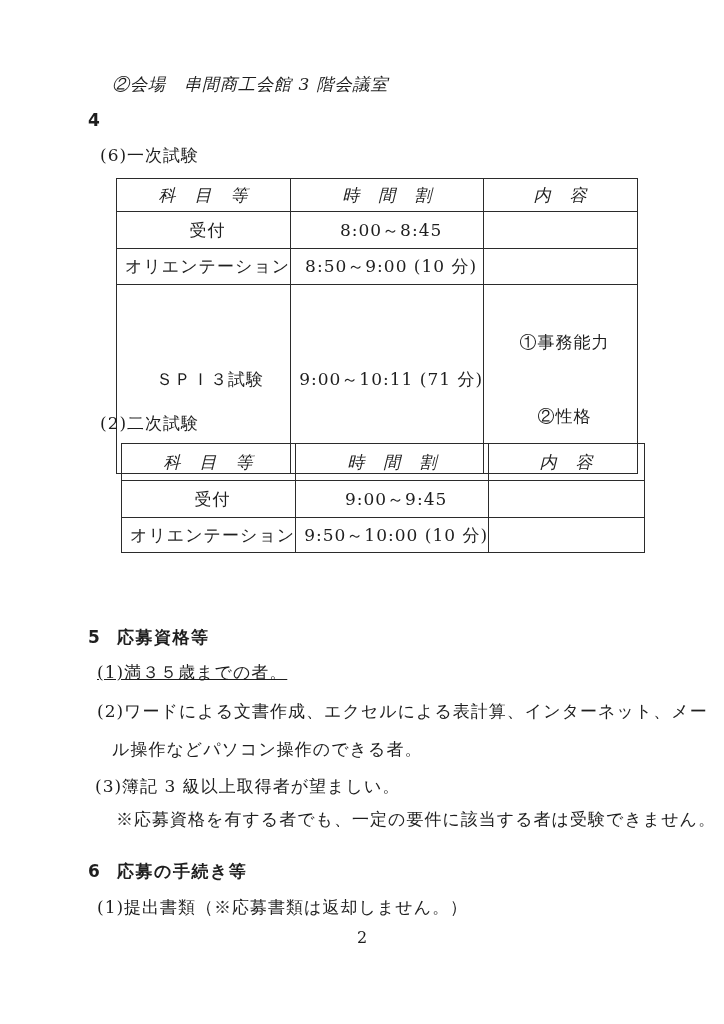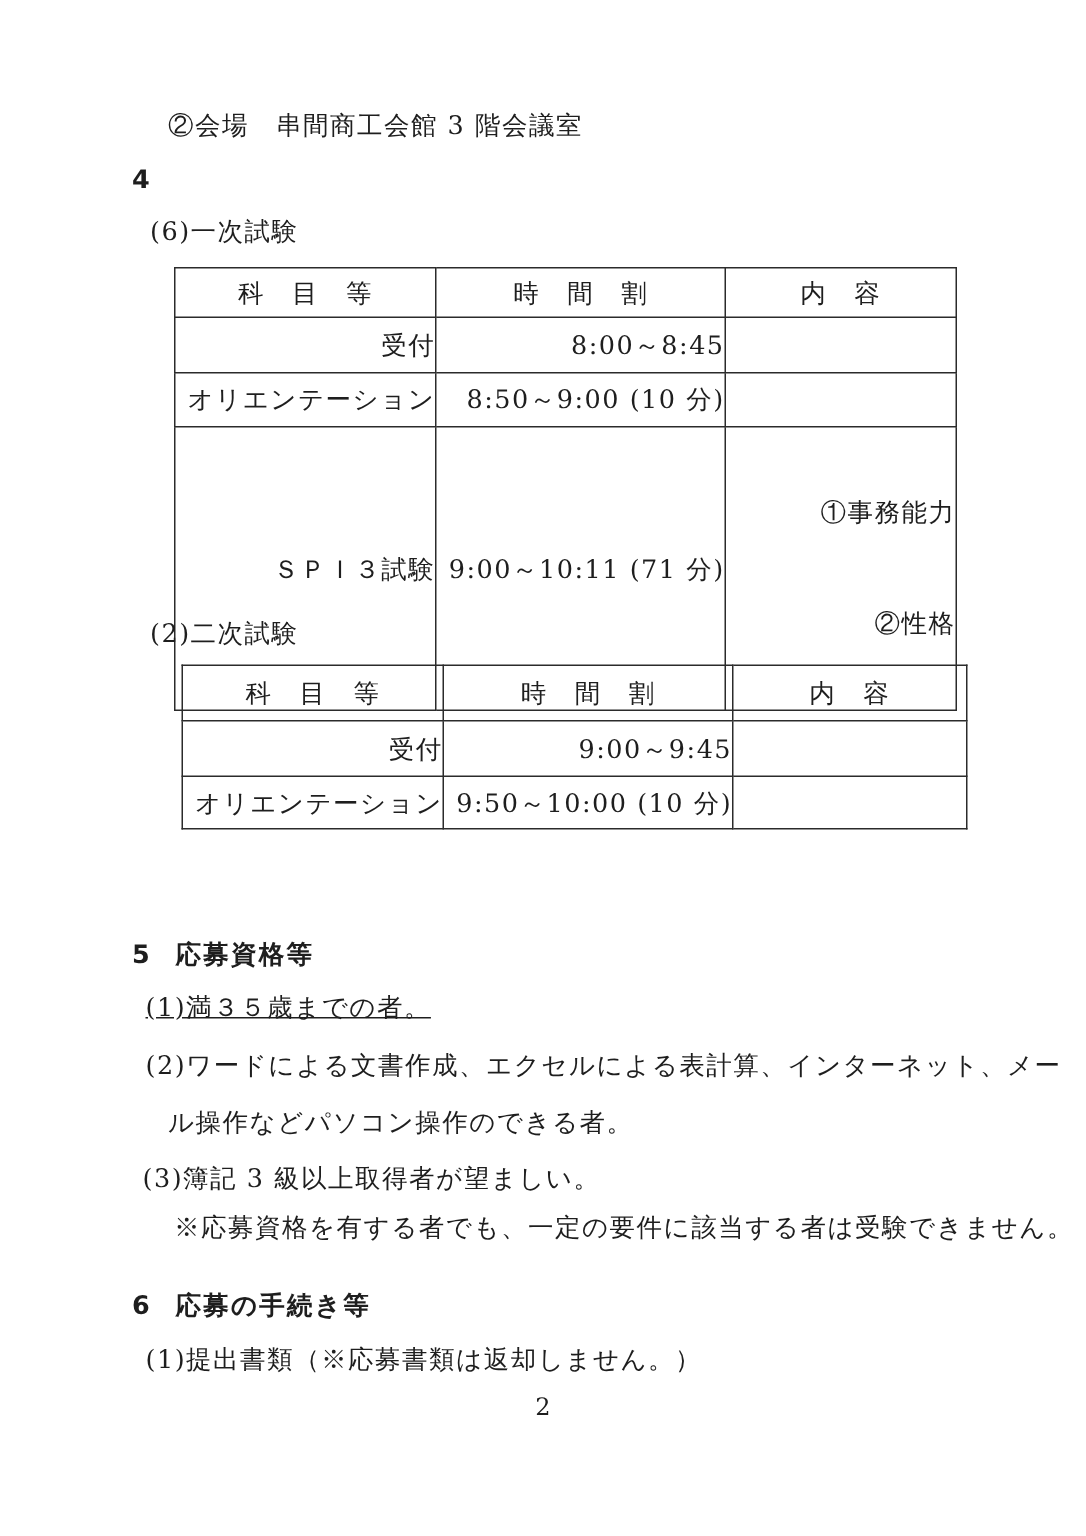--- a/index.html
+++ b/index.html
@@ -37,35 +37,35 @@
   table.sched th, table.sched td {
     border:1.6px solid #2b2b2b;
     font-size:17px;
     letter-spacing:1px;
     font-weight:normal;
     padding:0;
     vertical-align:middle;
     white-space:pre;
     overflow:hidden;
   }
-  table.sched th { text-align:center; }
-  table.sched td { text-align:right; padding-left:8px; }
+  table.sched th { text-align:center;font-style:italic; }
+  table.sched td { text-align:center; padding-left:8px; }
   td.content-cell div { line-height:34px; }
   .pagenum {
     position:absolute;
     left:0; width:724px;
     text-align:center;
     font-size:16px;
     line-height:22px;
   }
 </style>
 </head>
 <body>
 
-<div class="abs t" style="left:112px; top:71px;">②会場　串間商工会館 3 階会議室</div>
+<div class="abs t" style="left:112px; top:71px;font-style:italic;">②会場　串間商工会館 3 階会議室</div>
 
 <div class="heading" style="left:88px; top:107px;">
   <span class="num">4</span>
 </div>
 
 <div class="abs t" style="left:100px; top:142px;">(6)一次試験</div>
 
 <table class="sched" style="left:116px; top:178px;">
   <colgroup>
     <col style="width:162px">

